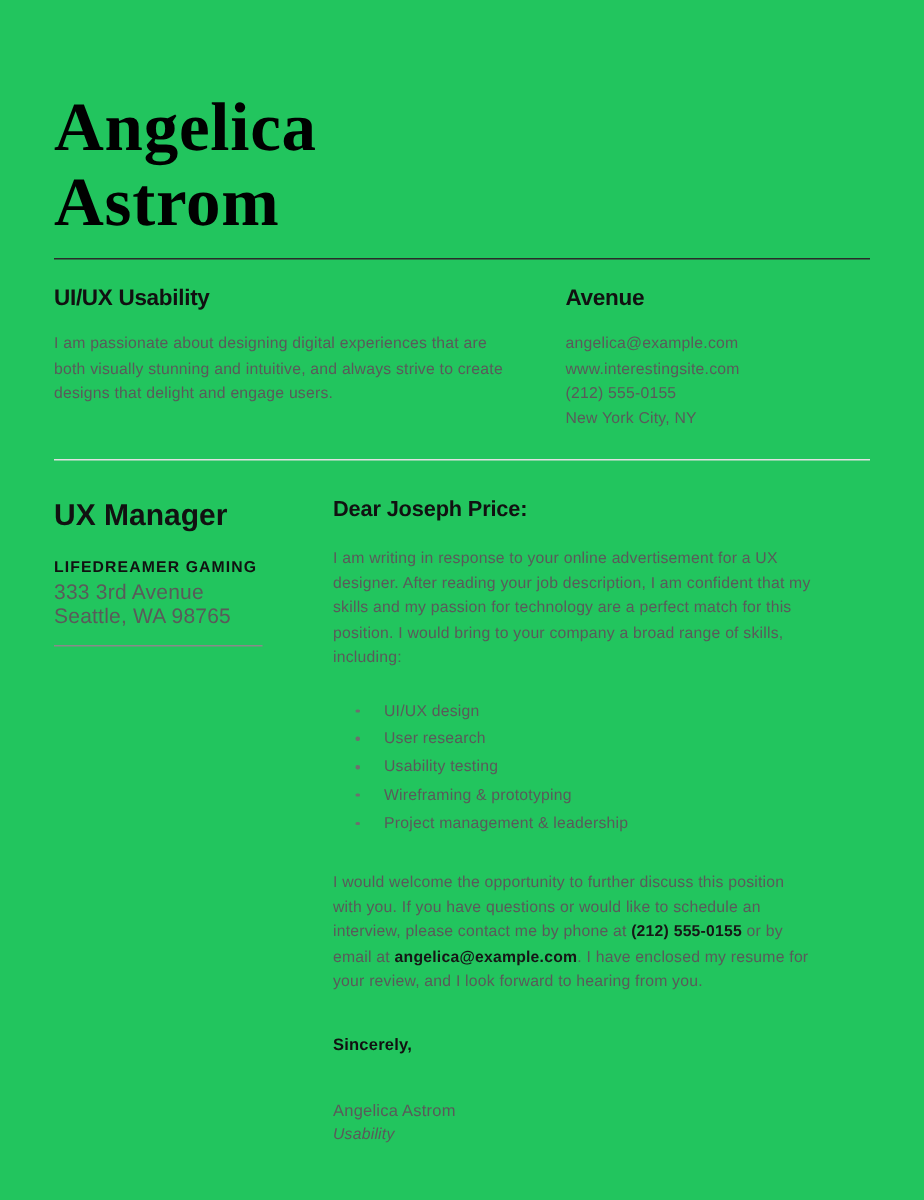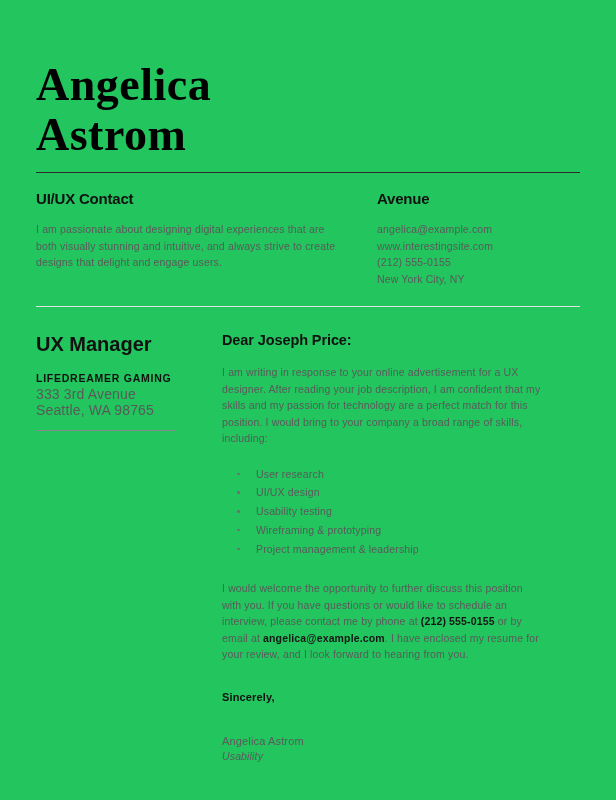--- a/index.html
+++ b/index.html
@@ -186,21 +186,21 @@
 <div class="page">
 
   <div class="name-block">
     <div class="name-line">Angelica</div>
     <div class="name-line second">Astrom</div>
   </div>
 
   <div class="rule-dark"></div>
 
   <div class="role-col">
-    <div class="h-bold role-title">UI/UX Contact</div>
+    <div class="h-bold role-title">UI/UX Usability</div>
     <div class="body-txt summary">I am passionate about designing digital experiences that are both visually stunning and intuitive, and always strive to create designs that delight and engage users.</div>
   </div>
 
   <div class="contact-col">
     <div class="h-bold contact-title">Avenue</div>
     <ul class="contact-list">
       <li>angelica@example.com</li>
       <li>www.interestingsite.com</li>
       <li>(212) 555-0155</li>
       <li>New York City, NY</li>
@@ -217,22 +217,22 @@
   </div>
 
   <div class="rule-short"></div>
 
   <div class="letter-col">
     <div class="salutation">Dear Joseph Price:</div>
 
     <div class="body-txt para">I am writing in response to your online advertisement for a UX designer. After reading your job description, I am confident that my skills and my passion for technology are a perfect match for this position. I would bring to your company a broad range of skills, including:</div>
 
     <ul class="skills">
+      <li>UI/UX design</li>
       <li>User research</li>
-      <li>UI/UX design</li>
       <li>Usability testing</li>
       <li>Wireframing &amp; prototyping</li>
       <li>Project management &amp; leadership</li>
     </ul>
 
     <div class="body-txt para-close"><span>I would welcome the opportunity to further discuss this position with you. If you have questions or would like to schedule an interview, please contact me by phone at </span><b>(212) 555-0155</b><span> or by email at </span><b>angelica@example.com</b><span>. I have enclosed my resume for your review, and I look forward to hearing from you.</span></div>
 
     <div class="sincerely">Sincerely,</div>
     <div class="sign-name">Angelica Astrom</div>
     <div class="enclosure">Usability</div>

